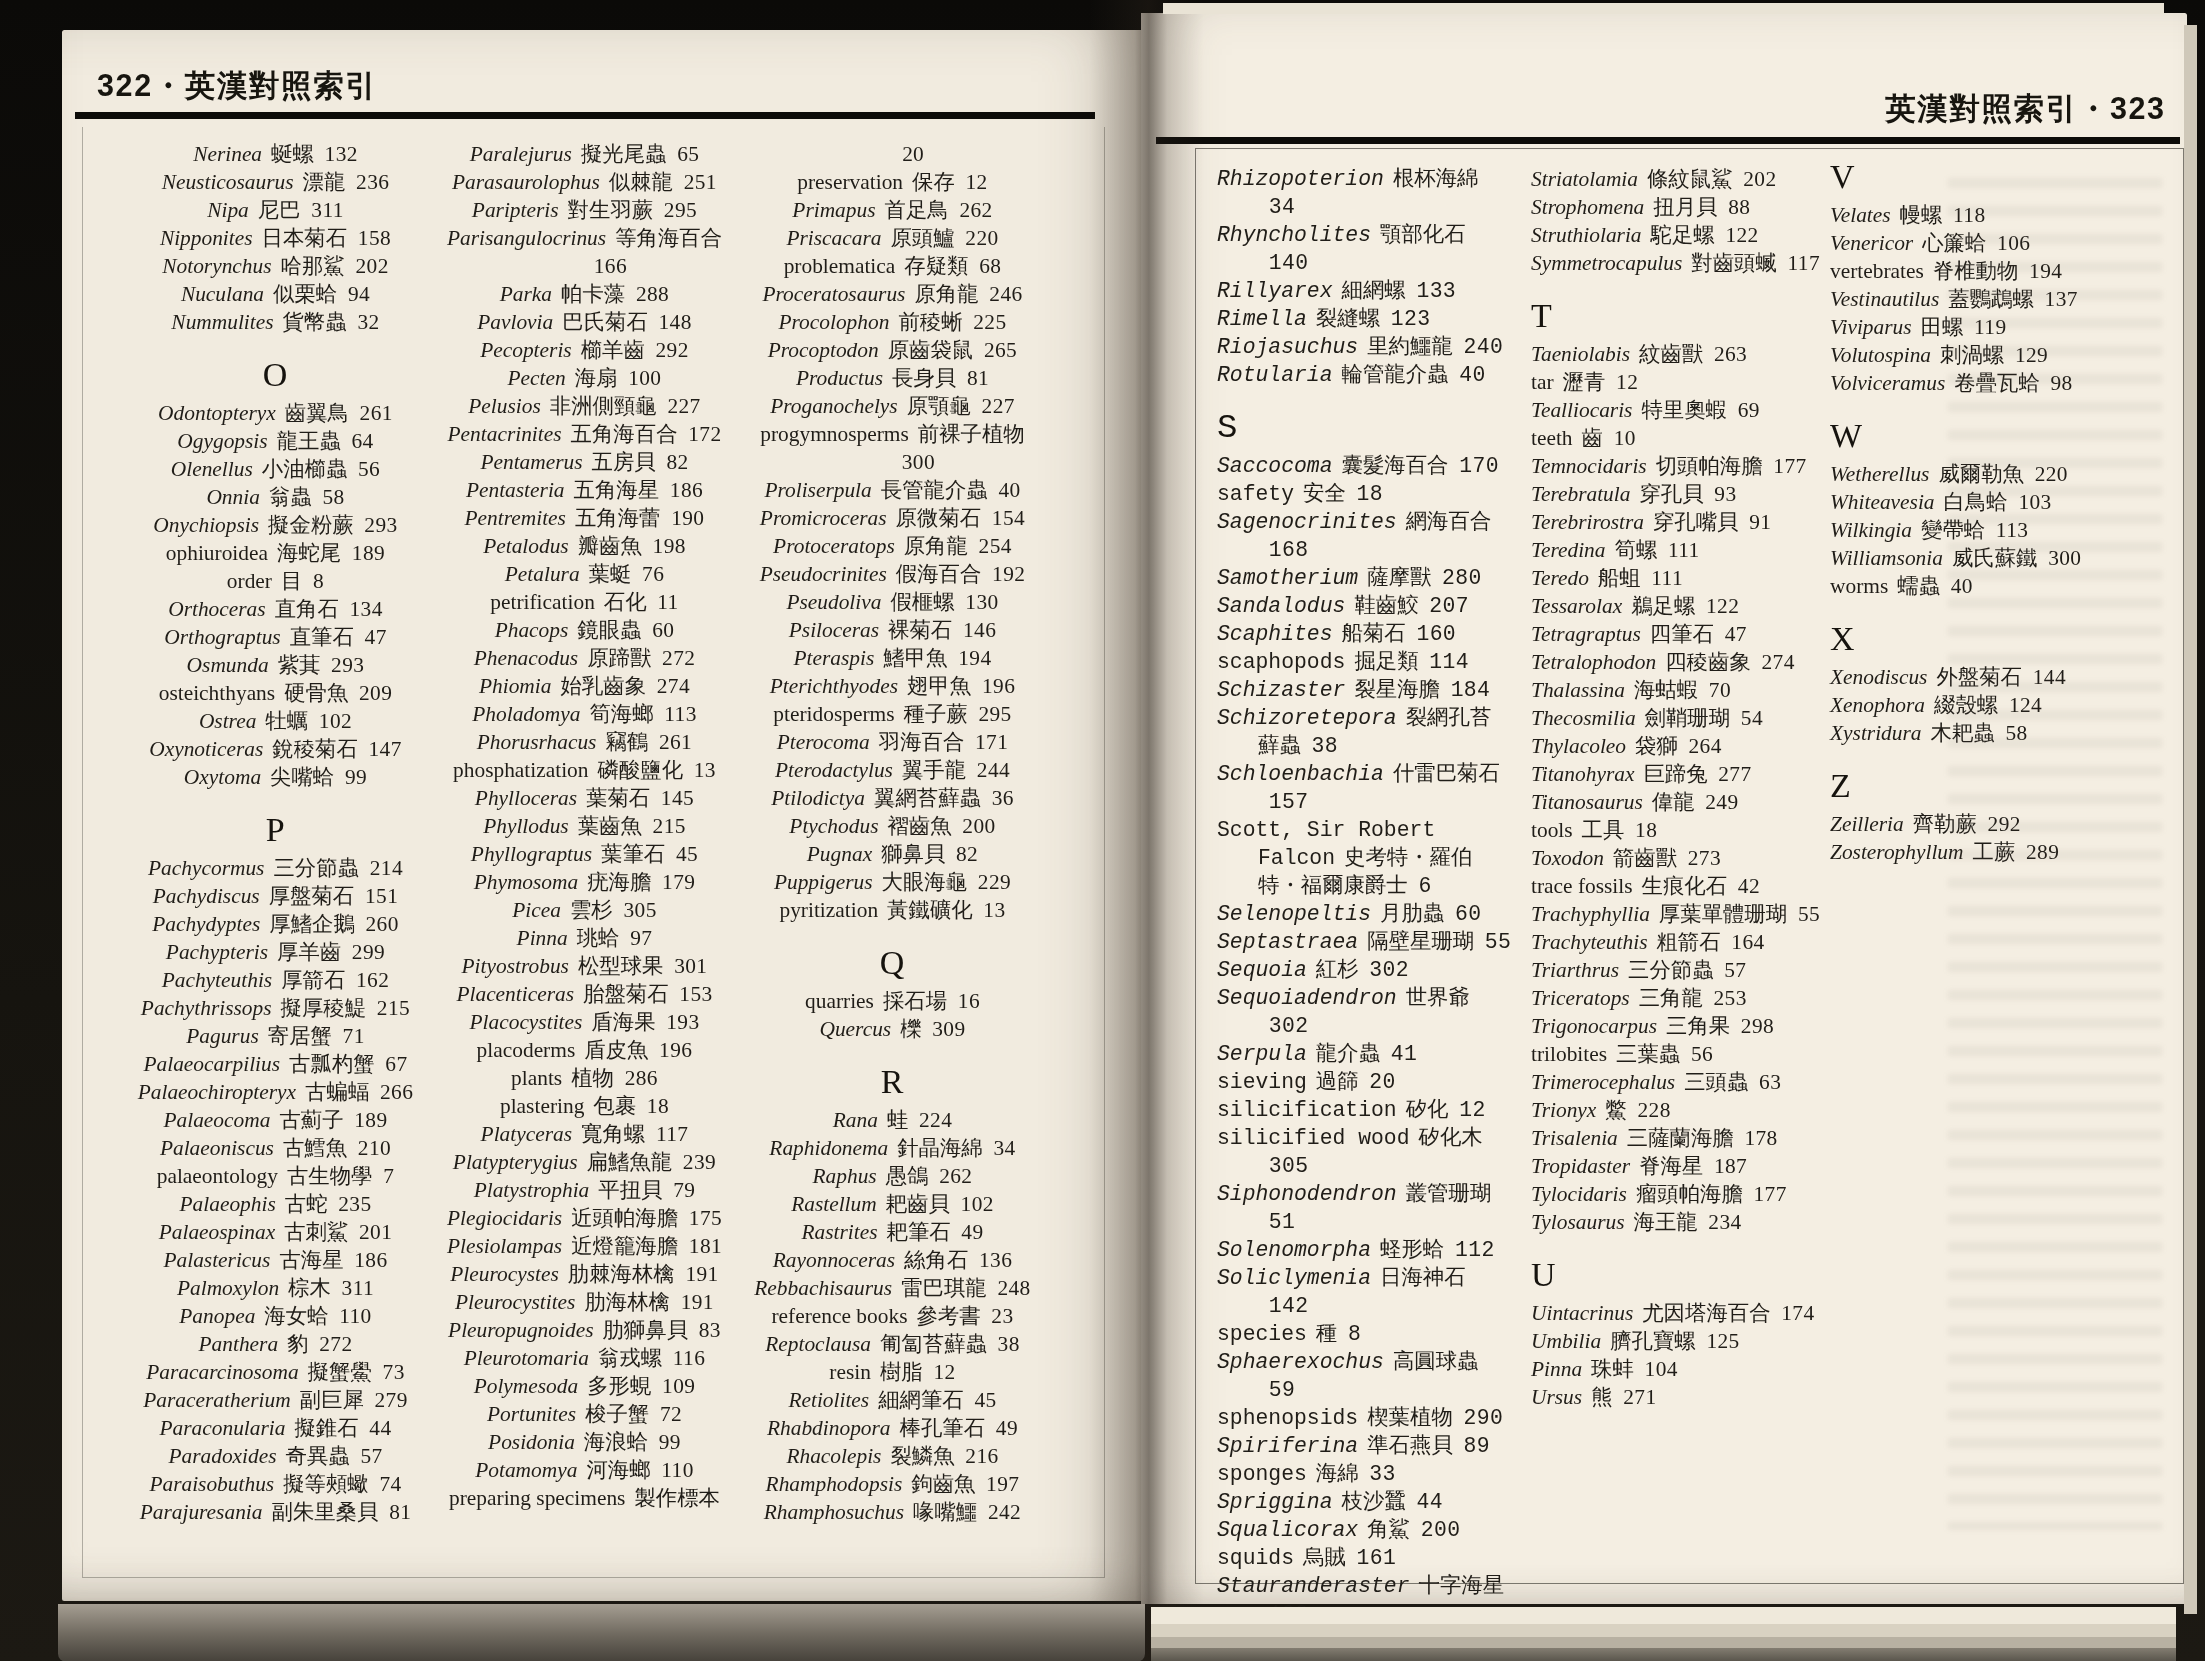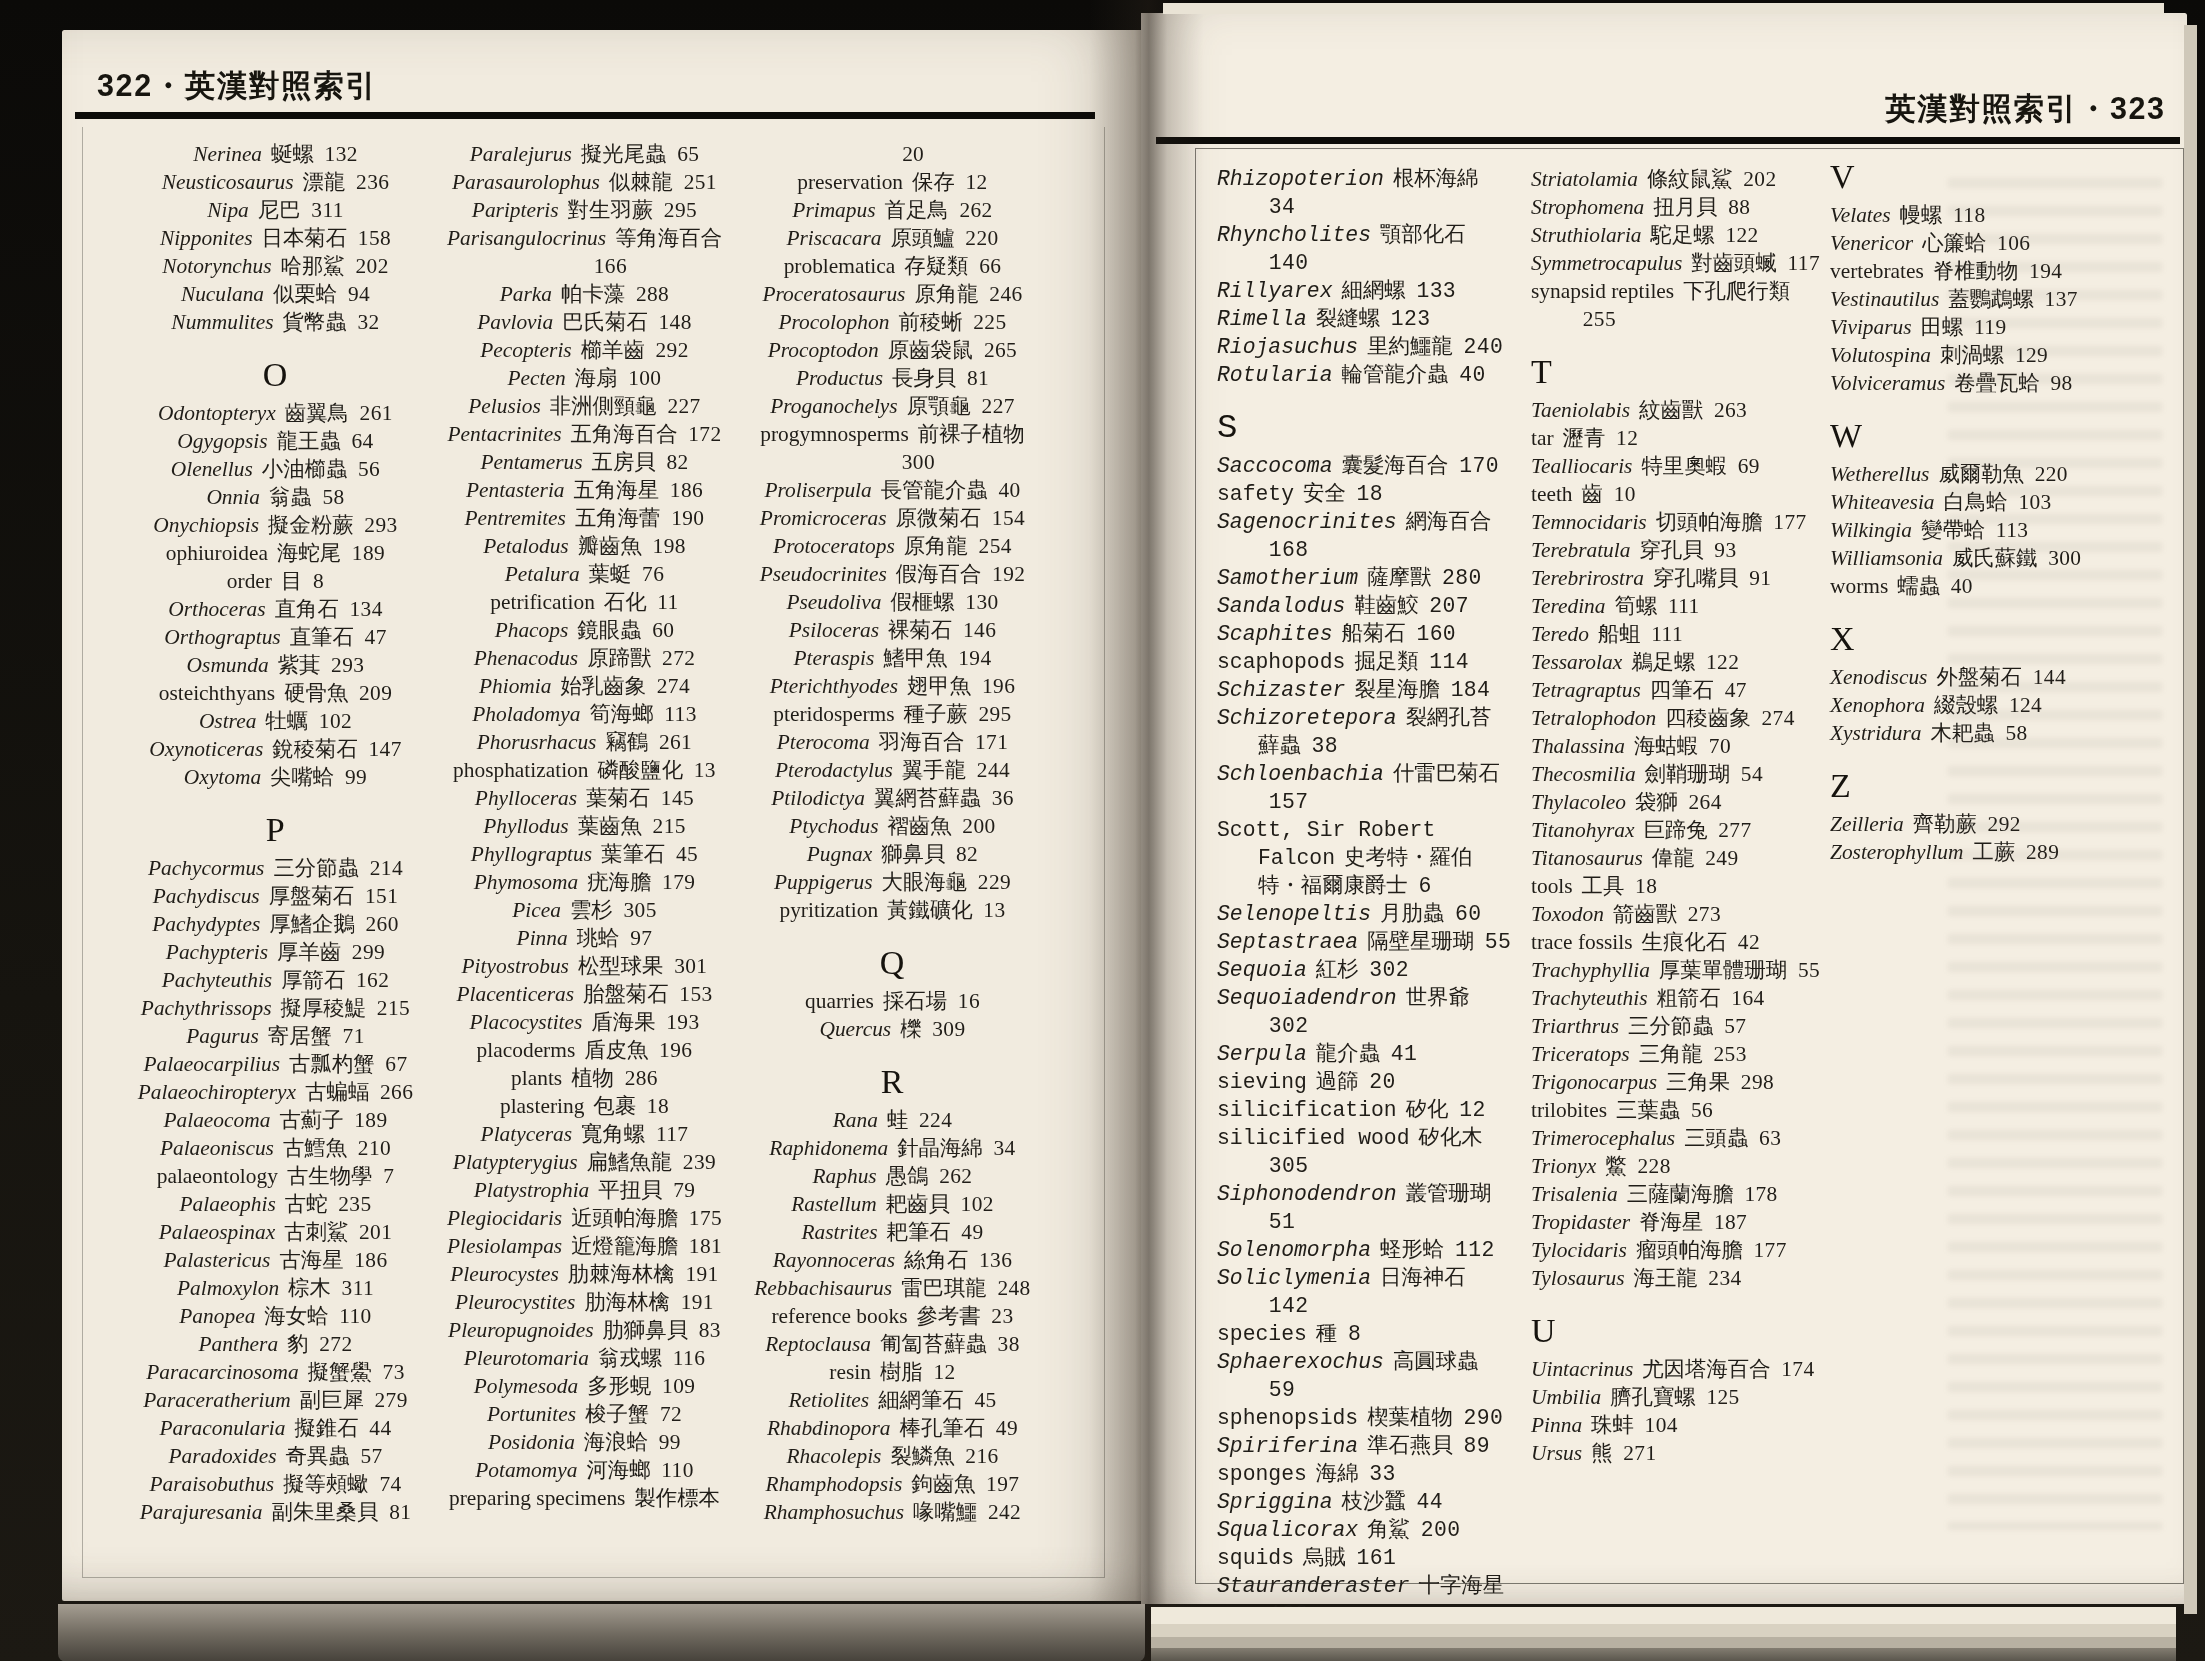--- a/index.html
+++ b/index.html
@@ -173,21 +173,21 @@
         <div class="entry"><span class="en it">Portunites</span><span class="zh">梭子蟹</span><span class="pg">72</span></div>
         <div class="entry"><span class="en it">Posidonia</span><span class="zh">海浪蛤</span><span class="pg">99</span></div>
         <div class="entry"><span class="en it">Potamomya</span><span class="zh">河海螂</span><span class="pg">110</span></div>
         <div class="entry"><span class="en">preparing specimens</span><span class="zh">製作標本</span></div>
       </div>
     <div class="col c3">
         <div class="cont">20</div>
         <div class="entry"><span class="en">preservation</span><span class="zh">保存</span><span class="pg">12</span></div>
         <div class="entry"><span class="en it">Primapus</span><span class="zh">首足鳥</span><span class="pg">262</span></div>
         <div class="entry"><span class="en it">Priscacara</span><span class="zh">原頭鱸</span><span class="pg">220</span></div>
-        <div class="entry"><span class="en">problematica</span><span class="zh">存疑類</span><span class="pg">66</span></div>
+        <div class="entry"><span class="en">problematica</span><span class="zh">存疑類</span><span class="pg">68</span></div>
         <div class="entry"><span class="en it">Proceratosaurus</span><span class="zh">原角龍</span><span class="pg">246</span></div>
         <div class="entry"><span class="en it">Procolophon</span><span class="zh">前稜蜥</span><span class="pg">225</span></div>
         <div class="entry"><span class="en it">Procoptodon</span><span class="zh">原齒袋鼠</span><span class="pg">265</span></div>
         <div class="entry"><span class="en it">Productus</span><span class="zh">長身貝</span><span class="pg">81</span></div>
         <div class="entry"><span class="en it">Proganochelys</span><span class="zh">原顎龜</span><span class="pg">227</span></div>
         <div class="entry"><span class="en">progymnosperms</span><span class="zh">前裸子植物</span><span class="pg">300</span></div>
         <div class="entry"><span class="en it">Proliserpula</span><span class="zh">長管龍介蟲</span><span class="pg">40</span></div>
         <div class="entry"><span class="en it">Promicroceras</span><span class="zh">原微菊石</span><span class="pg">154</span></div>
         <div class="entry"><span class="en it">Protoceratops</span><span class="zh">原角龍</span><span class="pg">254</span></div>
         <div class="entry"><span class="en it">Pseudocrinites</span><span class="zh">假海百合</span><span class="pg">192</span></div>
@@ -273,21 +273,20 @@
         <div class="entry"><span class="en it">Stenaster</span><span class="zh">窄海星</span><span class="pg">187</span></div>
         <div class="entry"><span class="en it">Stereosternum</span><span class="zh">全胸龍</span><span class="pg">226</span></div>
         <div class="entry"><span class="en">storage</span><span class="zh">儲存</span><span class="pg">20</span></div>
         <div class="entry"><span class="en it">Stramentum</span><span class="zh">斜顏藤壺</span><span class="pg">67</span></div>
       </div>
     <div class="col c5">
         <div class="entry"><span class="en it">Striatolamia</span><span class="zh">條紋鼠鯊</span><span class="pg">202</span></div>
         <div class="entry"><span class="en it">Strophomena</span><span class="zh">扭月貝</span><span class="pg">88</span></div>
         <div class="entry"><span class="en it">Struthiolaria</span><span class="zh">駝足螺</span><span class="pg">122</span></div>
         <div class="entry"><span class="en it">Symmetrocapulus</span><span class="zh">對齒頭蝛</span><span class="pg">117</span></div>
-        <div class="entry"><span class="en">synapsid reptiles</span><span class="zh">下孔爬行類</span><span class="pg">255</span></div>
         <div class="section">T</div>
         <div class="entry"><span class="en it">Taeniolabis</span><span class="zh">紋齒獸</span><span class="pg">263</span></div>
         <div class="entry"><span class="en">tar</span><span class="zh">瀝青</span><span class="pg">12</span></div>
         <div class="entry"><span class="en it">Tealliocaris</span><span class="zh">特里奧蝦</span><span class="pg">69</span></div>
         <div class="entry"><span class="en">teeth</span><span class="zh">齒</span><span class="pg">10</span></div>
         <div class="entry"><span class="en it">Temnocidaris</span><span class="zh">切頭帕海膽</span><span class="pg">177</span></div>
         <div class="entry"><span class="en it">Terebratula</span><span class="zh">穿孔貝</span><span class="pg">93</span></div>
         <div class="entry"><span class="en it">Terebrirostra</span><span class="zh">穿孔嘴貝</span><span class="pg">91</span></div>
         <div class="entry"><span class="en it">Teredina</span><span class="zh">筍螺</span><span class="pg">111</span></div>
         <div class="entry"><span class="en it">Teredo</span><span class="zh">船蛆</span><span class="pg">111</span></div>

